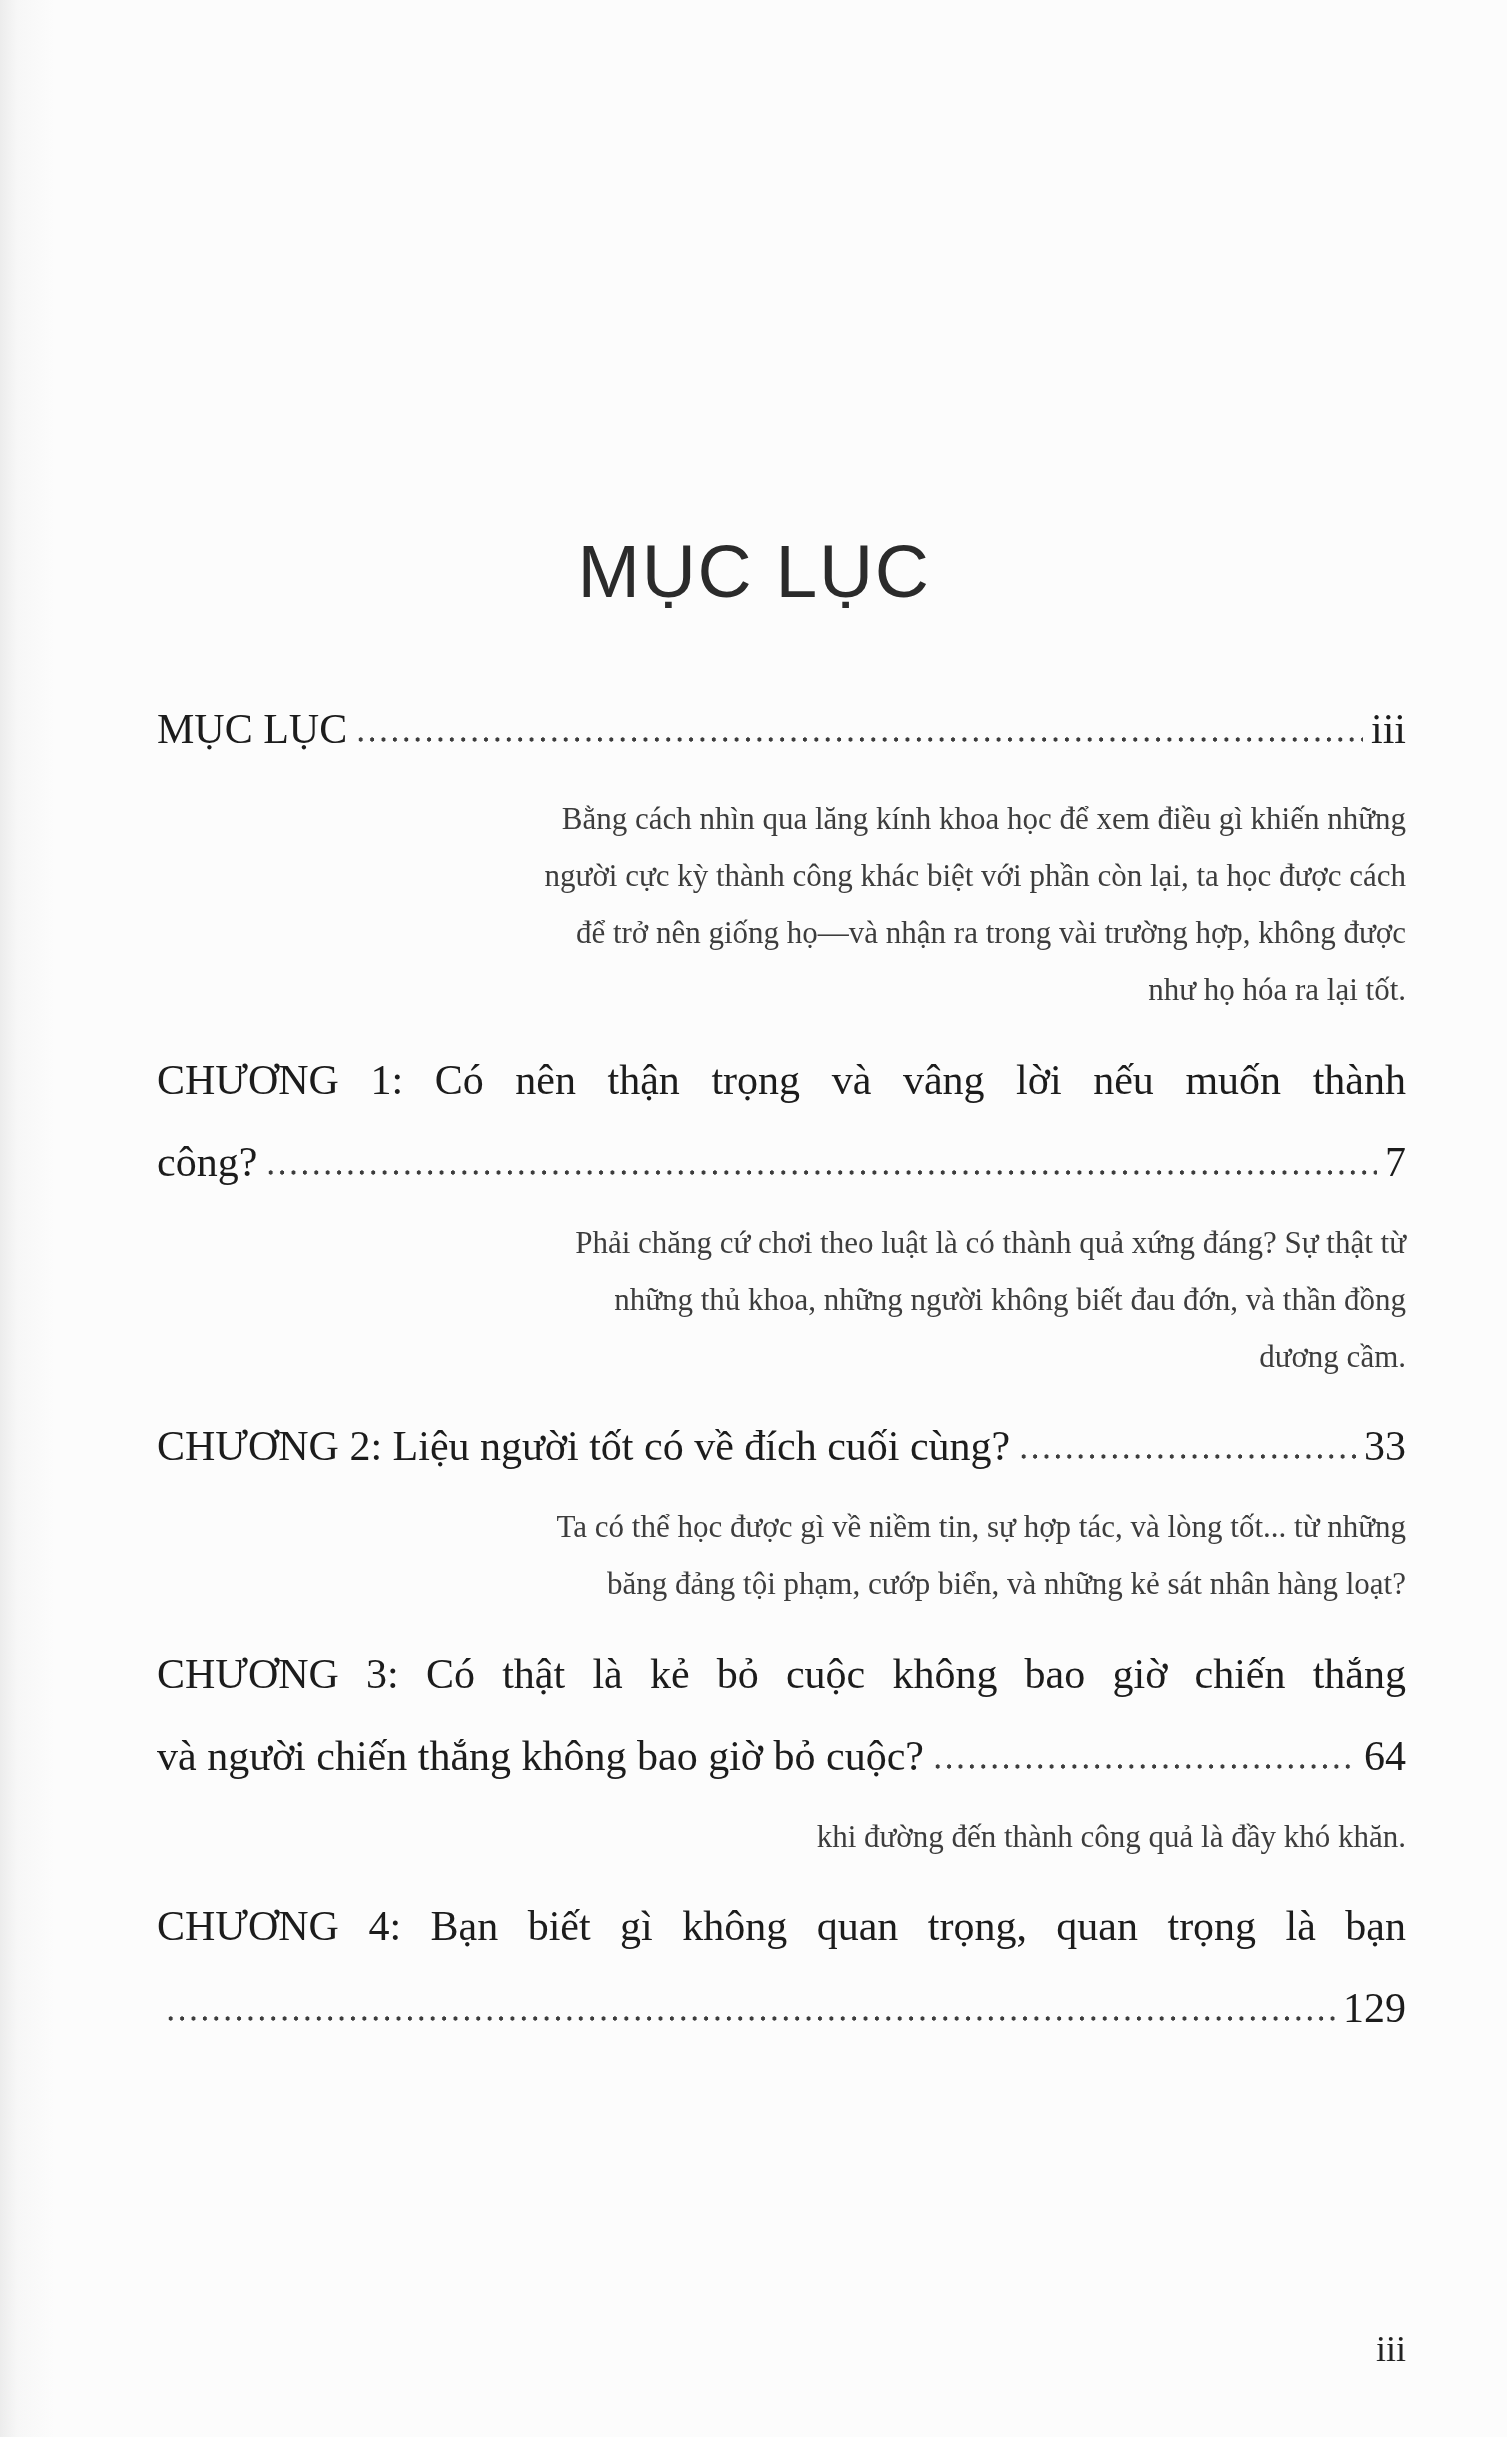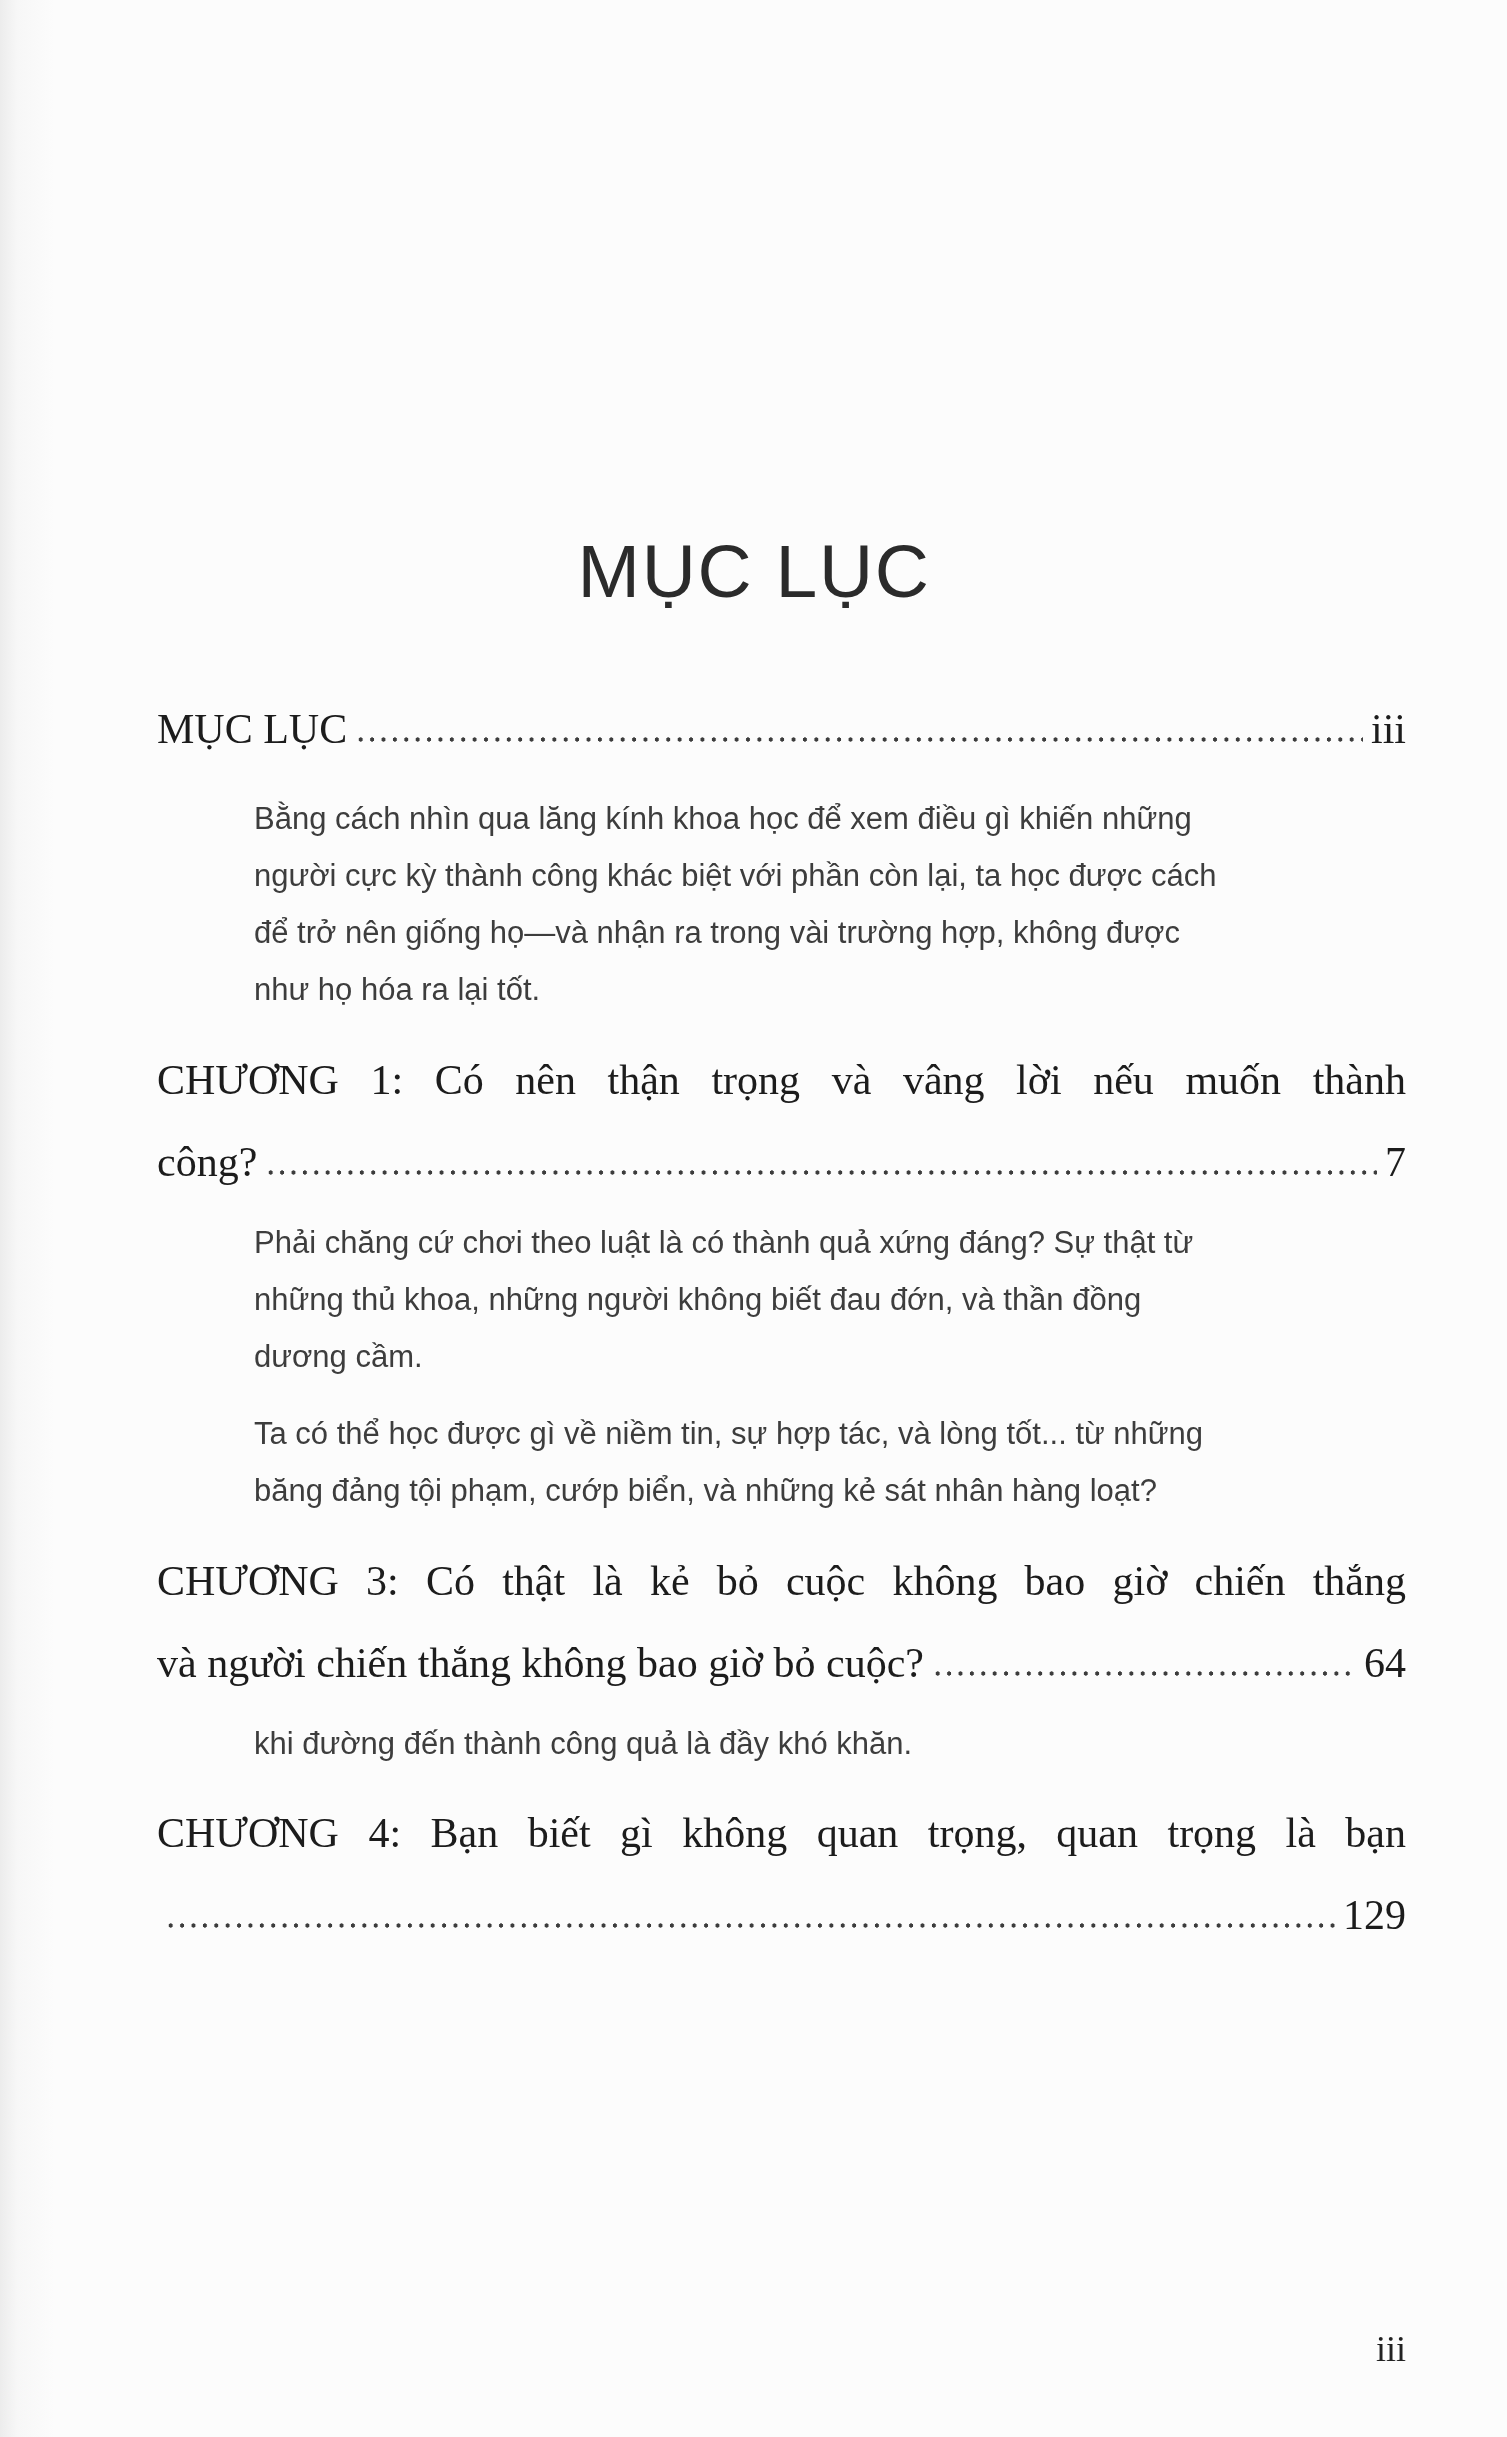--- a/index.html
+++ b/index.html
@@ -63,24 +63,25 @@
     background-position: left bottom;
   }
   .pnum {
     flex: 0 0 auto;
     font-family: "Liberation Serif", serif;
     font-size: 42px;
     color: #1c1c1c;
   }
   .desc {
     margin: 11px 0 0 97px;
-    font-family: Liberation Sans, sans-serif;
+    font-family: Liberation Serif, serif;
     font-size: 31px;
     line-height: 57px;
     color: #3d3d3d;
+    text-align: right;
   }
   .footer-pnum {
     position: absolute;
     right: 102px;
     bottom: 68px;
     font-family: "Liberation Serif", serif;
     font-size: 36px;
     color: #222222;
   }
 </style>
@@ -112,20 +113,25 @@
           <span class="leader"></span>
           <span class="pnum">7</span>
         </div>
         <div class="desc">
           <div class="dline">Phải chăng cứ chơi theo luật là có thành quả xứng đáng? Sự thật từ</div>
           <div class="dline">những thủ khoa, những người không biết đau đớn, và thần đồng</div>
           <div class="dline">dương cầm.</div>
         </div>
       </div>
       <div class="toc-entry">
+        <div class="hline last">
+          <span class="htext">CHƯƠNG 2: Liệu người tốt có về đích cuối cùng?</span>
+          <span class="leader"></span>
+          <span class="pnum">33</span>
+        </div>
         <div class="desc">
           <div class="dline">Ta có thể học được gì về niềm tin, sự hợp tác, và lòng tốt... từ những</div>
           <div class="dline">băng đảng tội phạm, cướp biển, và những kẻ sát nhân hàng loạt?</div>
         </div>
       </div>
       <div class="toc-entry">
         <div class="hline full"><span class="htext">CHƯƠNG 3: Có thật là kẻ bỏ cuộc không bao giờ chiến thắng</span></div>
         <div class="hline last">
           <span class="htext">và người chiến thắng không bao giờ bỏ cuộc?</span>
           <span class="leader"></span>

